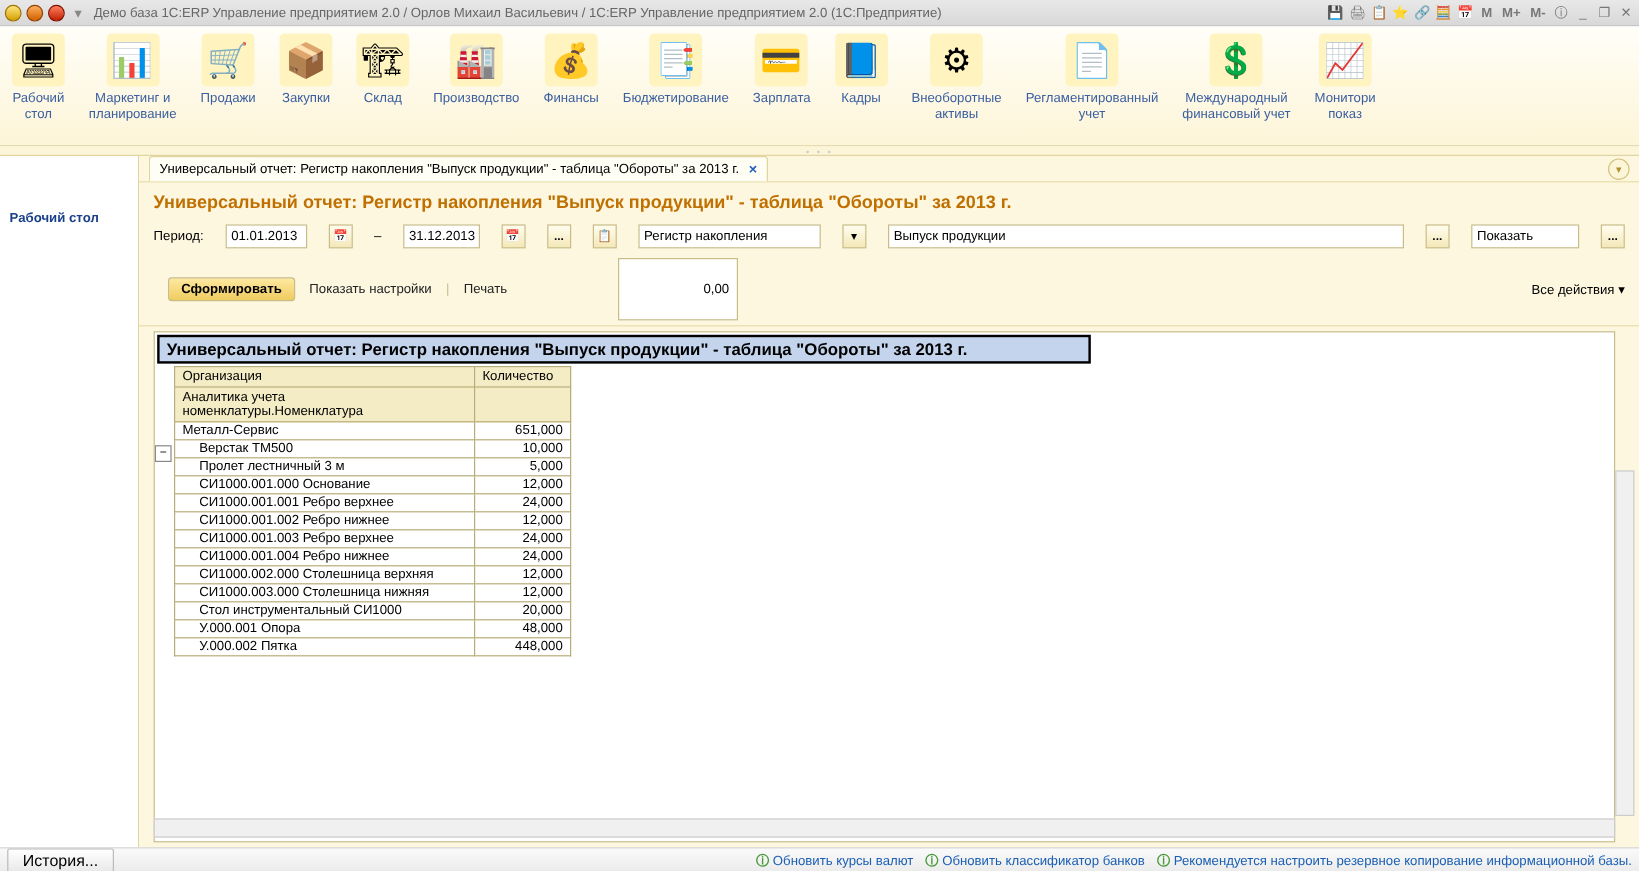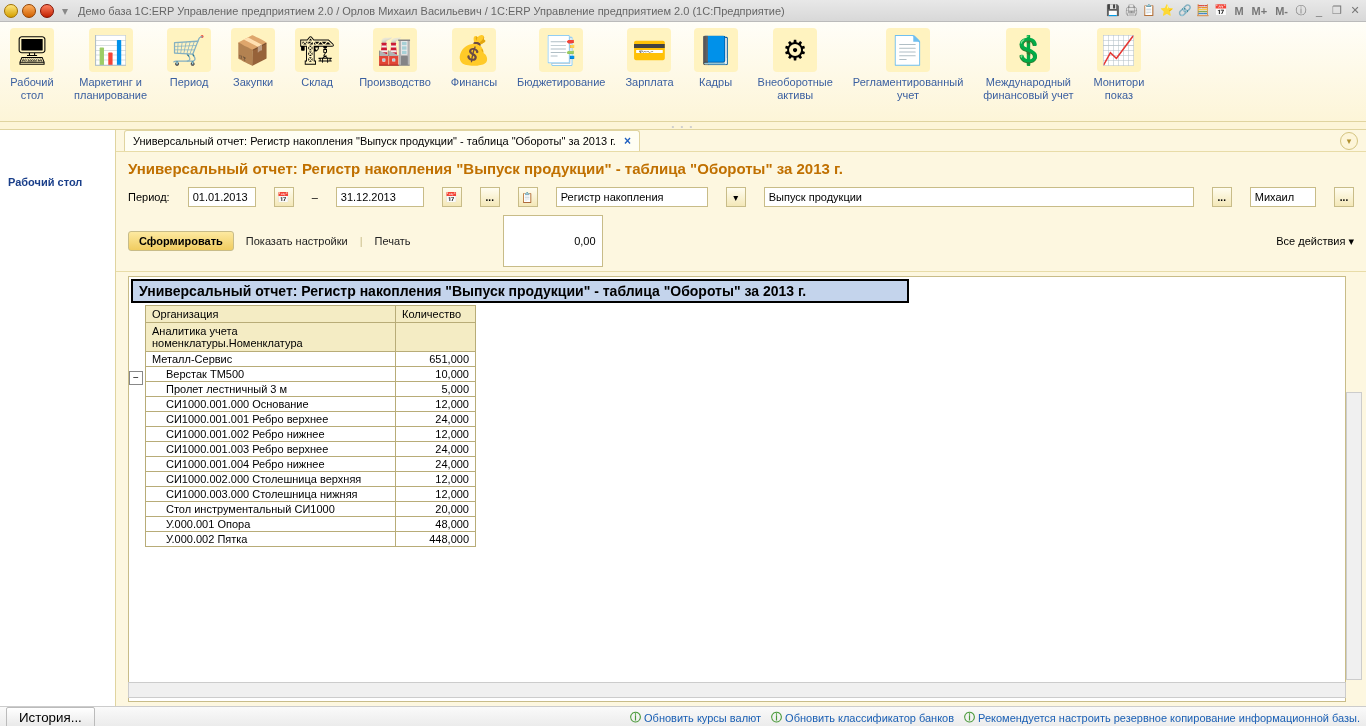--- a/index.html
+++ b/index.html
@@ -39,21 +39,21 @@
 
 .filterrow { padding:4px 12px; display:flex; align-items:center; gap:18px; }
 .filterrow label{font-size:11px;}
 .inp { background:#fff; border:1px solid #c8bc88; padding:2px 4px; font-size:11px; height:20px; display:flex; align-items:center;}
 .calbtn,.pickbtn{width:20px;height:20px;border:1px solid #c8bc88;background:linear-gradient(#fffdf0,#f4e8b8);display:flex;align-items:center;justify-content:center;font-size:10px;}
 .dots{font-weight:bold;}
 .selwide{flex:0 0 auto;}
 
 .actionrow { padding:4px 12px; display:flex; align-items:center; gap:8px; border-bottom:1px solid #e8dca8;}
 .btn{border:1px solid #c8bc88;background:linear-gradient(#fffdf0,#f4e8b8);padding:3px 10px;font-size:11px;border-radius:3px;}
-.btn.primary{background:linear-gradient(#fde9a0,#f0cc60);font-weight:bold;}
+.btn.primary{background:linear-gradient(#fde9a0,#f0cc60);font-weight:bold;margin-left:12px;}
 .link11{color:#222;font-size:11px;padding:2px 4px;}
 .numbox{margin-left:auto;width:100px;text-align:right;padding:19px 6px;border:1px solid #c8bc88;background:#fff;font-size:11px;}
 .allact{font-size:11px;margin-left:auto;}
 
 .reportarea { flex:1; margin:4px 20px 4px 12px; background:#fff; border:1px solid #c8bc88; overflow:auto; position:relative;}
 .rhead{background:#c4d4ec;border:2px solid #000;margin:2px;padding:2px 6px;font-weight:bold;font-size:14px;width:778px;}
 .rtable{border-collapse:collapse;margin:0 2px;font-size:11px;}
 .rtable th{background:#f4ecc4;border:1px solid #b8ac78;padding:2px 6px;text-align:left;font-weight:normal;}
 .rtable td{border:1px solid #b8ac78;padding:1px 6px;}
 .rtable .num{text-align:right;}
@@ -99,21 +99,21 @@
     <div class="sec">
       <div class="ico">🖥</div>
       <div class="lbl">Рабочий<br>стол</div>
     </div>
     <div class="sec">
       <div class="ico">📊</div>
       <div class="lbl">Маркетинг и<br>планирование</div>
     </div>
     <div class="sec">
       <div class="ico">🛒</div>
-      <div class="lbl">Период</div>
+      <div class="lbl">Продажи</div>
     </div>
     <div class="sec">
       <div class="ico">📦</div>
       <div class="lbl">Закупки</div>
     </div>
     <div class="sec">
       <div class="ico">🏗</div>
       <div class="lbl">Склад</div>
     </div>
     <div class="sec">
@@ -168,29 +168,29 @@
       <div class="roundbtn">▾</div>
     </div>
 
     <div class="pagetitle">Универсальный отчет: Регистр накопления "Выпуск продукции" - таблица "Обороты" за 2013 г.</div>
 
     <div class="filterrow">
       <label>Период:</label>
       <div class="inp" style="width:68px">01.01.2013</div>
       <div class="calbtn">📅</div>
       <span>–</span>
-      <div class="inp" style="width:88px">31.12.2013</div>
+      <div class="inp" style="width:64px">31.12.2013</div>
       <div class="calbtn">📅</div>
       <div class="pickbtn dots">...</div>
       <div class="calbtn">📋</div>
       <div class="inp selwide" style="width:152px">Регистр накопления</div>
       <div class="pickbtn">▾</div>
       <div class="inp selwide" style="width:430px">Выпуск продукции</div>
       <div class="pickbtn dots">...</div>
-      <div class="inp selwide" style="flex:1">Михаил</div>
+      <div class="inp selwide" style="flex:1">Показать</div>
       <div class="pickbtn dots">...</div>
     </div>
 
     <div class="actionrow">
       <button class="btn primary">Сформировать</button>
       <span class="link11">Показать настройки</span>
       <span style="color:#c8bc88">|</span>
       <span class="link11">Печать</span>
       <div class="numbox" style="margin-left:80px">0,00</div>
       <span class="allact">Все действия ▾</span>

